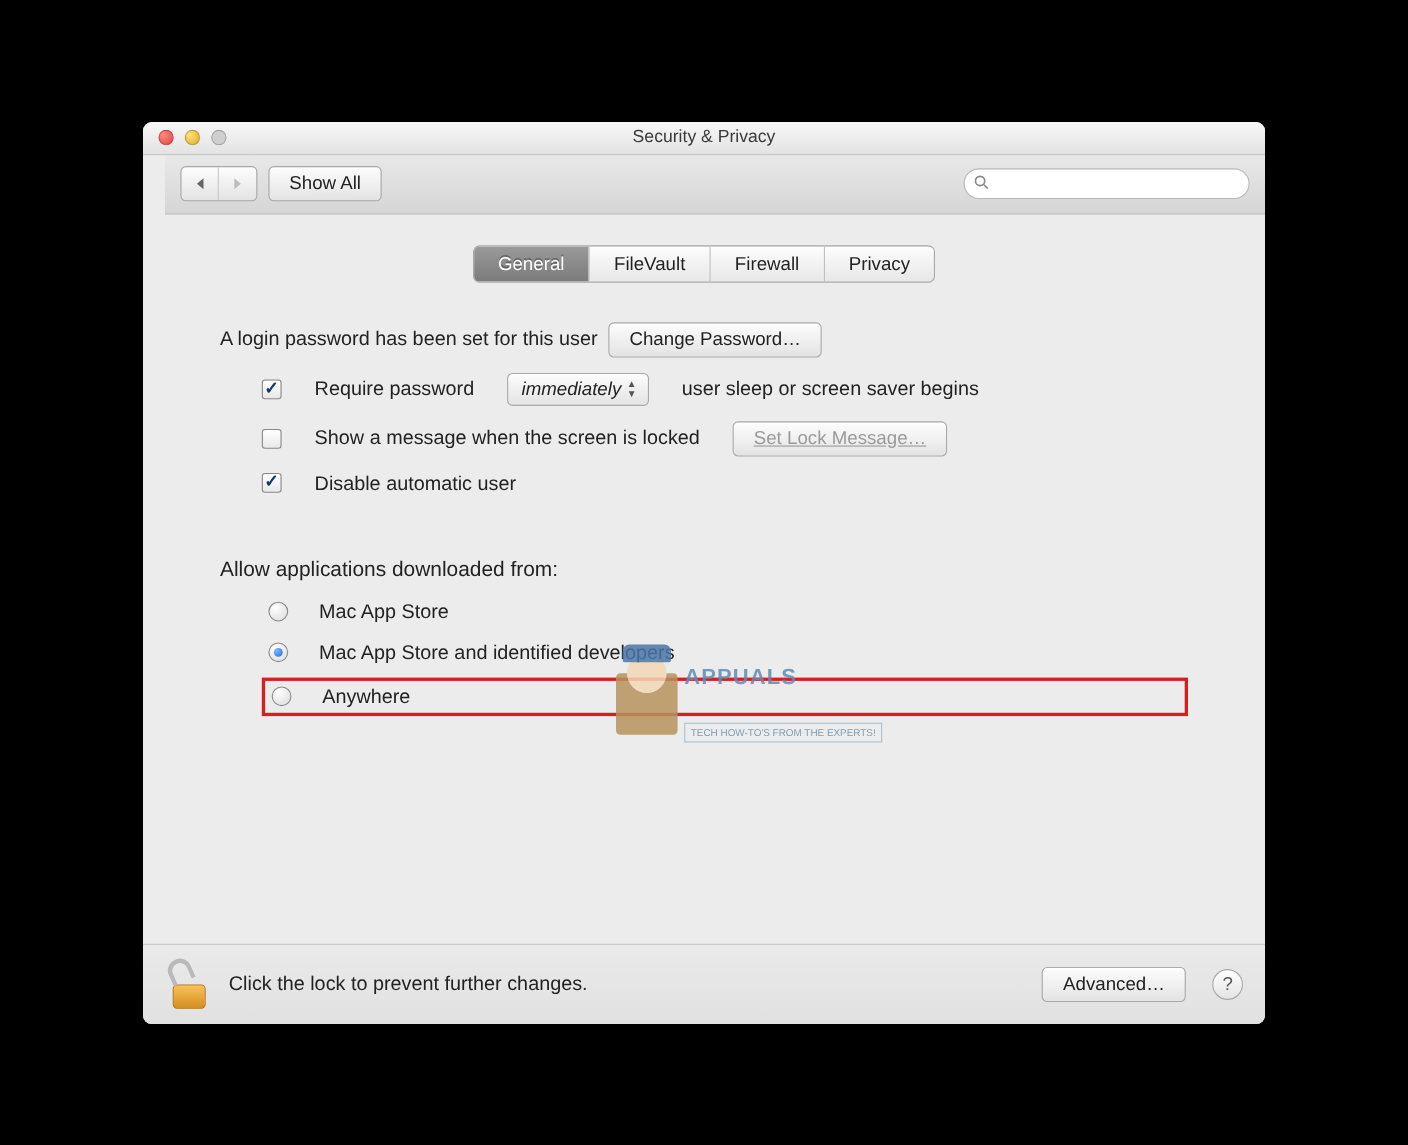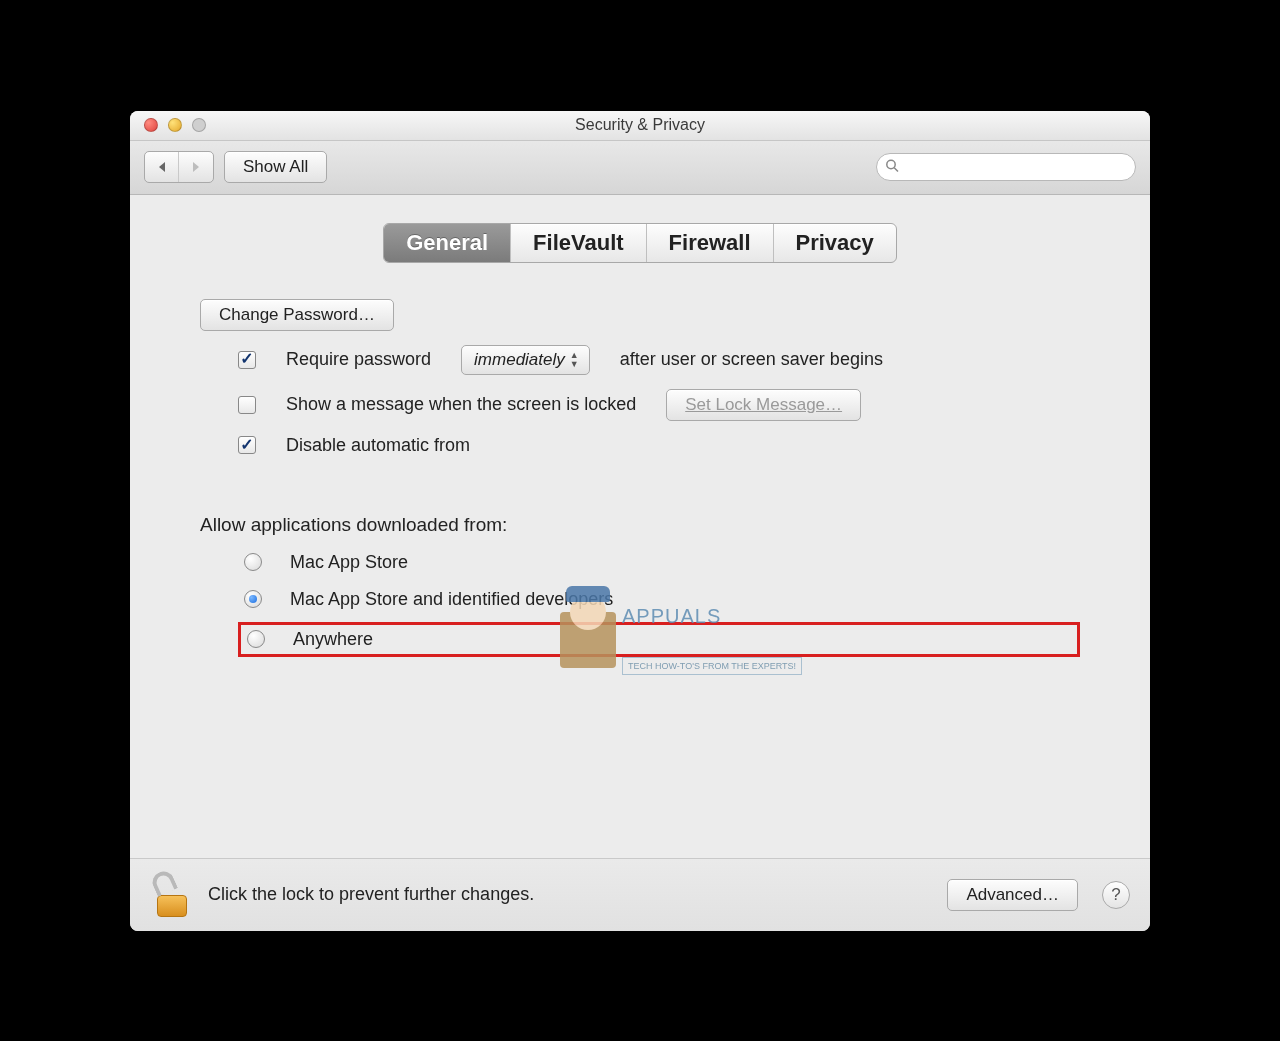--- a/index.html
+++ b/index.html
@@ -47,20 +47,21 @@
     pointer-events: none;
   }
   .toolbar {
     height: 54px;
     background: linear-gradient(#e8e8e8, #d6d6d6);
     border-bottom: 1px solid #b7b7b7;
     display: flex;
     align-items: center;
     padding: 0 14px;
     gap: 10px;
+    margin-left: 20px;
   }
   .segmented {
     display: flex;
     border: 1px solid #a9a9a9;
     border-radius: 5px;
     overflow: hidden;
     background: linear-gradient(#fdfdfd, #e3e3e3);
     height: 32px;
   }
   .segmented .seg {
@@ -103,24 +104,23 @@
     margin: 0 auto 36px auto;
     width: fit-content;
     border: 1px solid #a8a8a8;
     border-radius: 6px;
     overflow: hidden;
     background: linear-gradient(#fdfdfd, #e7e7e7);
     box-shadow: inset 0 1px 0 #fff;
   }
   .tabs .tab {
     padding: 6px 22px;
-    font-size: 22px;
+    font-size: 17px;
     border-right: 1px solid #bfbfbf;
     cursor: pointer;
-    font-weight: bold;
   }
   .tabs .tab:last-child { border-right: none; }
   .tabs .tab.selected {
     background: linear-gradient(#9a9a9a, #7b7b7b);
     color: #fff;
     text-shadow: 0 -1px 0 rgba(0,0,0,.3);
   }
   .pane { padding: 0 40px; }
   .row { display: flex; align-items: center; gap: 10px; margin-bottom: 14px; flex-wrap: wrap; }
   .indent { margin-left: 38px; gap: 30px; }
@@ -175,21 +175,21 @@
     position: absolute;
     left: 430px; top: 410px;
     width: 250px; height: 70px;
     opacity: .85;
     pointer-events: none;
     display:flex; align-items:center; gap:6px;
   }
   .watermark .wm-guy { width:56px; height:56px; background:#b7935d; border-radius:4px; position:relative;}
   .watermark .wm-guy::before{content:"";position:absolute;top:-18px;left:10px;width:36px;height:36px;background:#f4d8b6;border-radius:50%;}
   .watermark .wm-guy::after{content:"";position:absolute;top:-26px;left:6px;width:44px;height:16px;background:#4a77a8;border-radius:6px 6px 2px 2px;}
-  .watermark .wm-text{font-weight:normal;color:#5f8db3;font-size:20px;letter-spacing:1px;}
+  .watermark .wm-text{font-weight:bold;color:#5f8db3;font-size:20px;letter-spacing:1px;}
   .watermark .wm-sub{font-size:9px;color:#6d90a8;border:1px solid #9fb9cc;padding:3px 5px;margin-top:29px;}
   .footer {
     border-top: 1px solid #c9c9c9;
     background: linear-gradient(#eaeaea,#e1e1e1);
     padding: 14px 20px;
     display: flex; align-items: center; gap: 14px;
   }
   .lock-icon {
     width: 44px; height: 44px;
     display: flex; align-items: flex-end; justify-content: center;
@@ -264,42 +264,43 @@
     <div class="tabs">
       <div class="tab selected">General</div>
       <div class="tab">FileVault</div>
       <div class="tab">Firewall</div>
       <div class="tab">Privacy</div>
     </div>
 
     <div class="pane">
 
       <div class="row">
+        <span>A login password has been set for this user</span>
         <button class="mac-btn">Change Password…</button>
       </div>
 
       <div class="row indent">
         <span class="checkbox checked"></span>
         <span>Require password</span>
         <span class="select">
           <span>immediately</span>
           <span class="stepper">▲<br>▼</span>
         </span>
-        <span>after user or screen saver begins</span>
+        <span>user sleep or screen saver begins</span>
       </div>
 
       <div class="row indent">
         <span class="checkbox"></span>
         <span>Show a message when the screen is locked</span>
         <button class="mac-btn disabled">Set Lock Message…</button>
       </div>
 
       <div class="row indent">
         <span class="checkbox checked"></span>
-        <span>Disable automatic from</span>
+        <span>Disable automatic user</span>
       </div>
 
       <div class="section-label">Allow applications downloaded from:</div>
 
       <div class="radio-group">
         <div class="radio-row">
           <span class="radio"></span>
           <span>Mac App Store</span>
         </div>
         <div class="radio-row">

